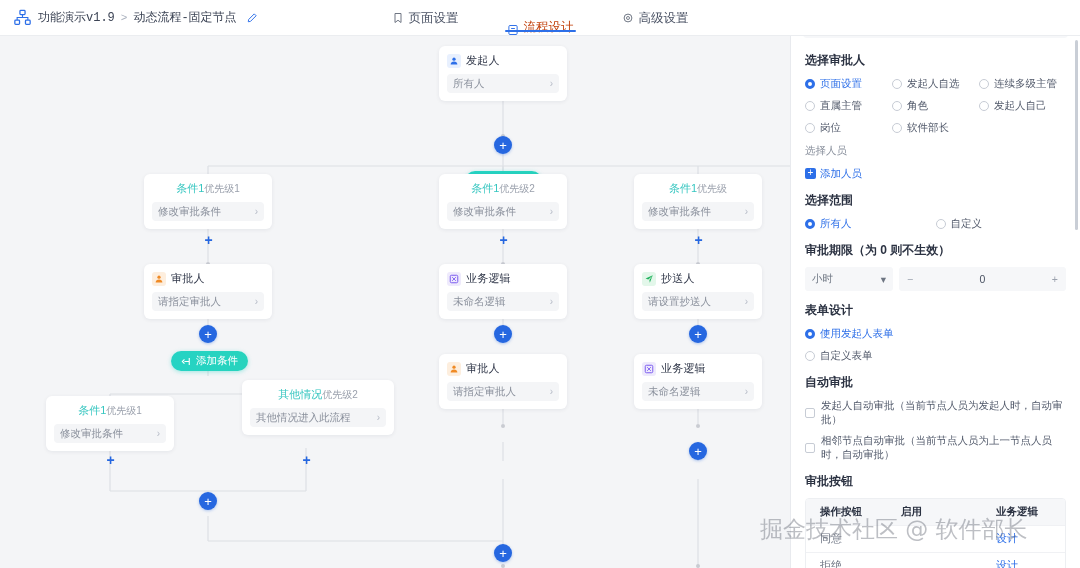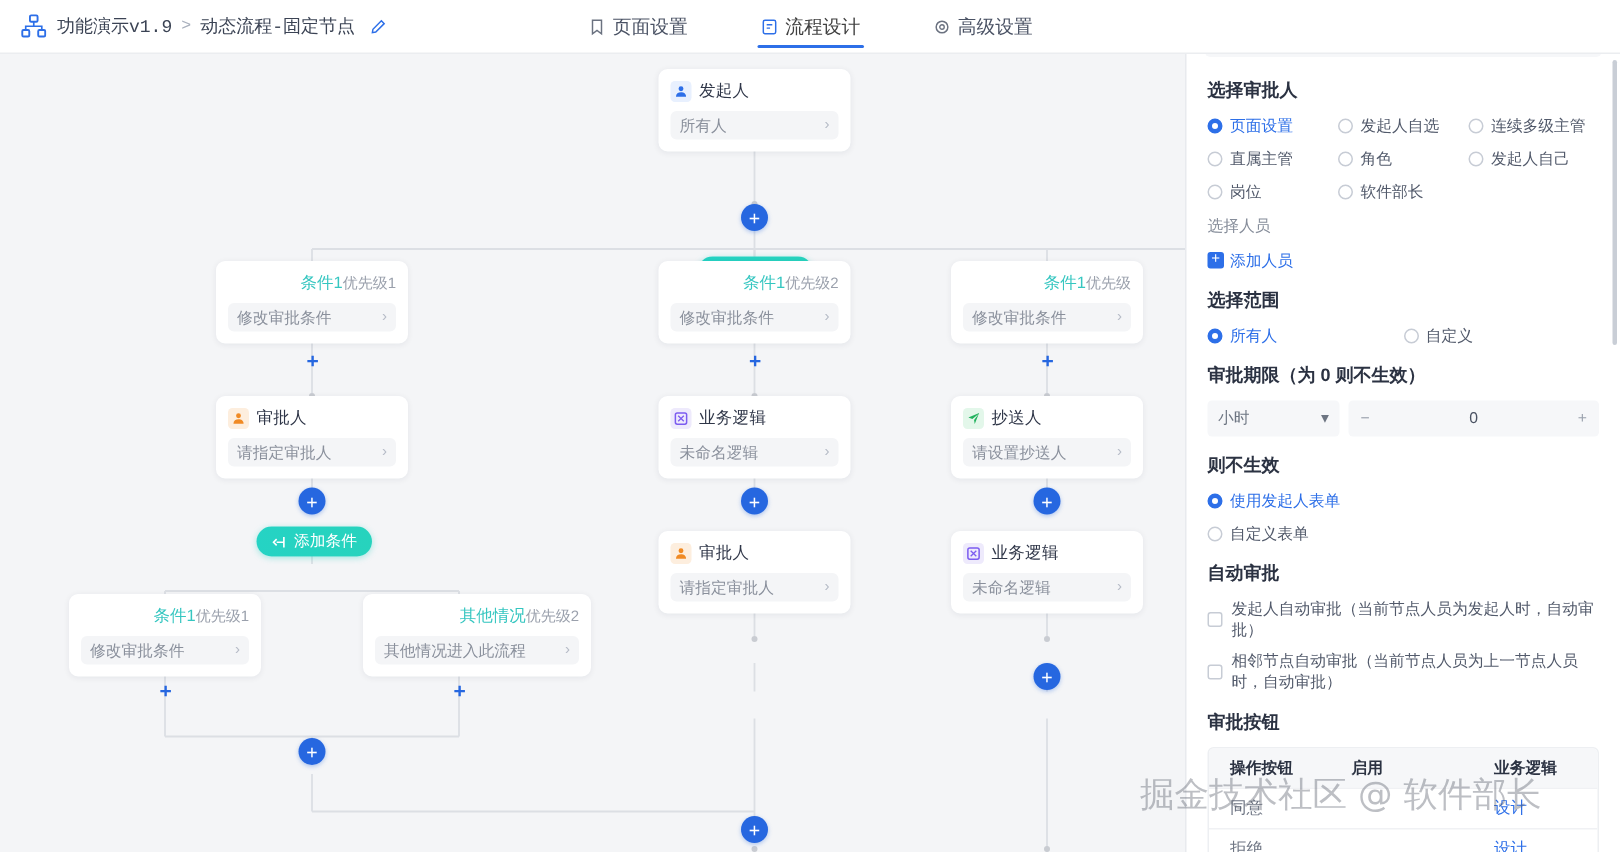--- a/index.html
+++ b/index.html
@@ -20,21 +20,21 @@
   .brand-icon { width: 17px; height: 17px; display: block; }
   .breadcrumb { display: flex; align-items: center; gap: 6px;
     font-size: 12px; color: #3b4354; white-space: nowrap; }
   .bc-sep { color: #a9b0bd; font-size: 11px; }
   .edit-pen { width: 12px; height: 12px; margin-left: 3px; cursor: pointer; }
 
   .tabs { position: absolute; left: 0; right: 0; top: 0; height: 36px;
     display: flex; justify-content: center; align-items: stretch; gap: 44px; }
   .tab { display: flex; align-items: center; gap: 5px; font-size: 12.5px;
     color: #4a5264; cursor: pointer; position: relative; padding: 0 2px; }
-  .tab.active { color: #404040; }
+  .tab.active { color: #c2410c; align-items: flex-end; }
   .tab.active::after { content: ""; position: absolute; left: 0; right: 0;
     bottom: 4px; height: 2px; background: #2d6fe8; border-radius: 1px; }
   .tab svg { width: 12px; height: 12px; }
 
   
   .canvas { position: absolute; top: 36px; left: 0; width: 790px; height: 532px;
     background: #f4f5f7; overflow: hidden; }
   .lines { position: absolute; inset: 0; }
 
   .node { position: absolute; width: 128px; background: #fff;
@@ -44,21 +44,21 @@
   .node-ico { width: 14px; height: 14px; border-radius: 3px; flex: none;
     display: flex; align-items: center; justify-content: center; }
   .node-title { font-size: 11px; color: #2f3648; letter-spacing: .2px; }
   .node-body { background: #f4f5f7; border-radius: 4px; height: 19px;
     display: flex; align-items: center; justify-content: space-between;
     padding: 0 6px; font-size: 10.5px; color: #8a909c; cursor: pointer; }
   .chev { color: #b6bcc7; font-size: 10px; }
 
   .cond { position: absolute; width: 128px; background: #fff; border-radius: 6px;
     box-shadow: 0 1px 4px rgba(20,30,60,.07); padding: 7px 8px 8px 8px; }
-  .cond-head { display: flex; align-items: center; justify-content: flex-end;
+  .cond-head { display: flex; align-items: center; justify-content: center;
     margin-bottom: 6px; }
   .cond-name { font-size: 11px; color: #35c6c0; }
   .cond-prio { font-size: 10px; color: #9aa0ac; }
 
   .plus-btn { position: absolute; width: 18px; height: 18px; border-radius: 50%;
     background: #2667e0; color: #fff; display: flex; align-items: center;
     justify-content: center; font-size: 13px; line-height: 1; cursor: pointer;
     box-shadow: 0 1px 3px rgba(38,103,224,.35); }
   .plus-bare { position: absolute; width: 13px; height: 13px; color: #2667e0;
     font-size: 14px; line-height: 13px; text-align: center; cursor: pointer;
@@ -399,21 +399,21 @@
     <div class="cond" style="left:46px; top:360px;">
       <div class="cond-head">
         <span class="cond-name">条件1</span>
         <span class="cond-prio">优先级1</span>
       </div>
       <div class="node-body">
         <span>修改审批条件</span>
         <span class="chev">›</span>
       </div>
     </div>
-    <div class="cond" style="left:242px; top:360px; width:152px;">
+    <div class="cond" style="left:242px; top:344px; width:152px;">
       <div class="cond-head">
         <span class="cond-name">其他情况</span>
         <span class="cond-prio">优先级2</span>
       </div>
       <div class="node-body">
         <span>其他情况进入此流程</span>
         <span class="chev">›</span>
       </div>
     </div>
 
@@ -500,21 +500,21 @@
           <span>小时</span>
           <span>▾</span>
         </div>
         <div class="num">
           <span>−</span>
           <span class="val">0</span>
           <span>+</span>
         </div>
       </div>
 
-      <div class="sec-title">则不生效</div>
+      <div class="sec-title">表单设计</div>
       <div>
         <div class="rad on" style="margin-bottom:8px;">
             <span class="dot"></span>
             <span>使用发起人表单</span>
           </div>
         <div class="rad">
             <span class="dot"></span>
             <span>自定义表单</span>
           </div>
       </div>

